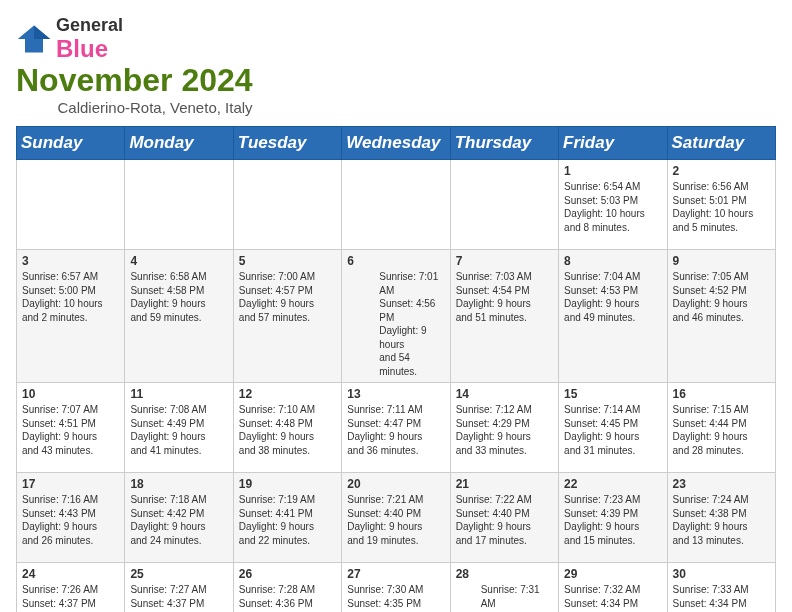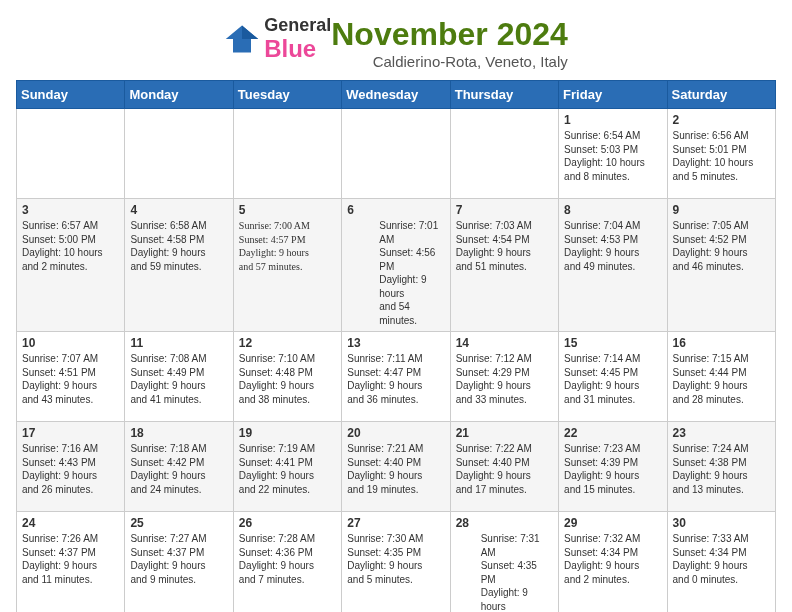--- a/index.html
+++ b/index.html
@@ -5,23 +5,24 @@
     * { box-sizing: border-box; margin: 0; padding: 0; }
     body {
       font-family: Arial, sans-serif;
       background: #fff;
       width: 792px;
       min-height: 612px;
       padding: 16px;
     }
     .header-section {
       display: flex;
-      justify-content: center;
+      justify-content: flex-start;
       align-items: flex-start;
       margin-bottom: 10px;
+      flex-direction: column;
     }
     .logo {
       display: flex;
       align-items: center;
       gap: 4px;
     }
     .logo-text {
       display: flex;
       flex-direction: column;
       line-height: 1.1;
@@ -53,24 +54,25 @@
       color: #555;
     }
     .calendar-table {
       width: 100%;
       border-collapse: collapse;
       table-layout: fixed;
     }
     .calendar-table th {
       background-color: #2a6db5;
       color: #fff;
-      font-size: 13px;
+      font-size: 17px;
       padding: 6px 4px;
       text-align: left;
       border: 1px solid #1a5a9e;
+      font-style: italic;
     }
     .calendar-table td {
       border: 1px solid #ccc;
       vertical-align: top;
       padding: 4px 5px;
       height: 90px;
       font-size: 10.5px;
       color: #333;
       background: #fff;
     }
@@ -155,21 +157,21 @@
         </td>
         <td>
           <div class="day-number">4</div>
           <div class="day-info" style="white-space: pre-line;">Sunrise: 6:58 AM
 Sunset: 4:58 PM
 Daylight: 9 hours
 and 59 minutes.</div>
         </td>
         <td>
           <div class="day-number">5</div>
-          <div class="day-info" style="white-space: pre-line; font-family: Liberation Serif, serif;">Sunrise: 7:00 AM
+          <div class="day-info" style="white-space: pre-line;">Sunrise: 7:00 AM
 Sunset: 4:57 PM
 Daylight: 9 hours
 and 57 minutes.</div>
         </td>
         <td>
           <div class="day-number">6</div>
           <div class="day-info" style="white-space: pre-line; margin-left: 32px;">Sunrise: 7:01 AM
 Sunset: 4:56 PM
 Daylight: 9 hours
 and 54 minutes.</div>

